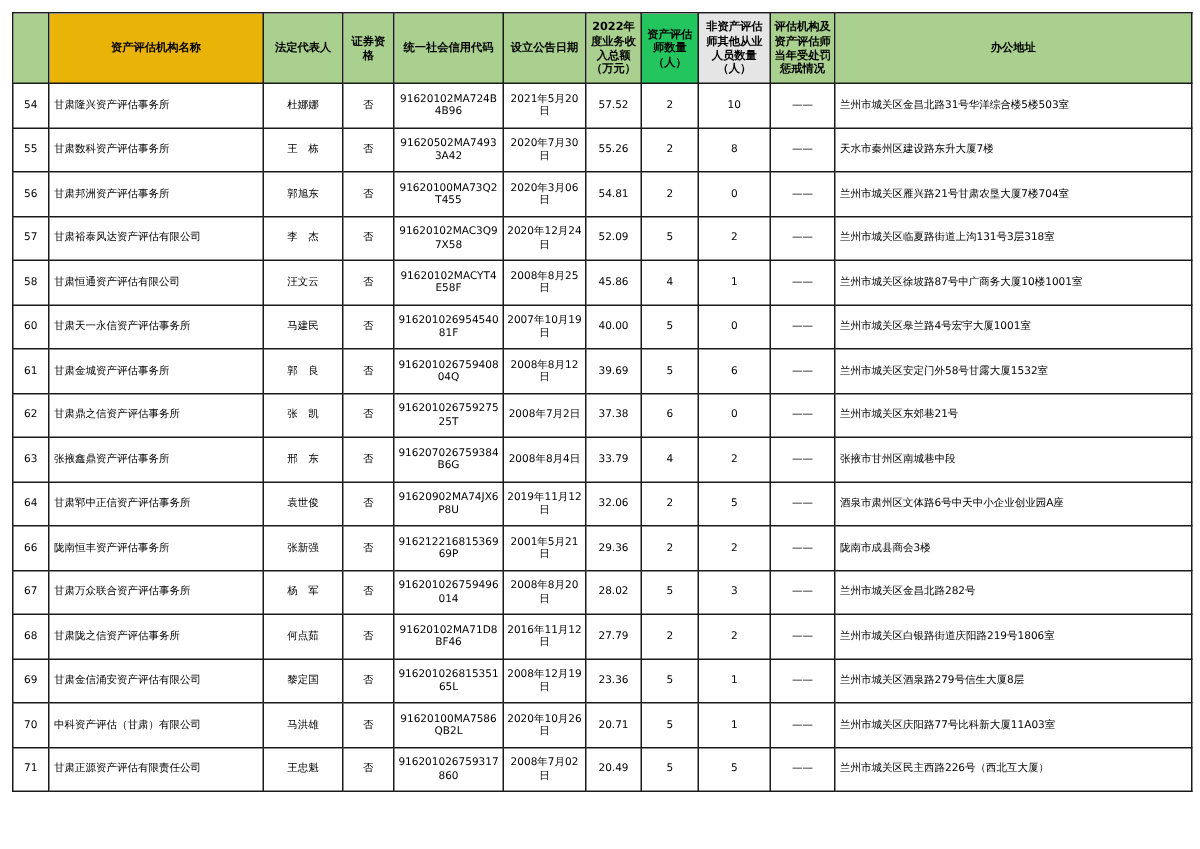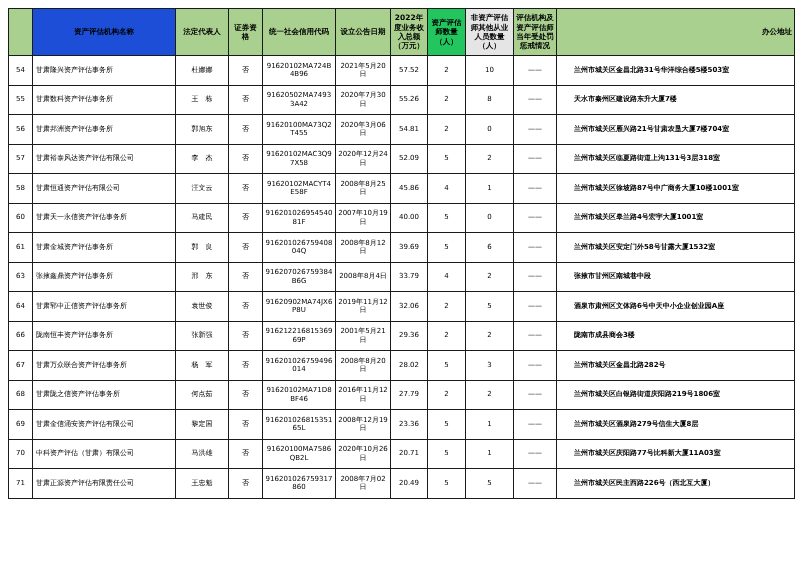--- a/index.html
+++ b/index.html
@@ -21,21 +21,21 @@
     height:44px;
     text-align:center;
   }
   table.appraisal td{
     font-size:7px;
     height:26.5px;
     text-align:center;
     background:#ffffff;
   }
   table.appraisal td:nth-child(2){text-align:left;padding-left:3px;margin-left:20px;}
-  table.appraisal td:nth-child(11){text-align:left;padding-left:17px;font-weight:bold;}
+  table.appraisal td:nth-child(11){text-align:left;padding-left:3px;}
 </style>
 </head>
 <body>
 
 <div class="sheet">
   <table class="appraisal">
     <colgroup>
         <col style="width: 24px;">
         <col style="width: 143px;">
         <col style="width: 53px;">
@@ -44,30 +44,30 @@
         <col style="width: 55px;">
         <col style="width: 37px;">
         <col style="width: 38px;">
         <col style="width: 48px;">
         <col style="width: 43px;">
         <col style="width: 238px;">
       </colgroup>
     <thead>
       <tr>
           <th style="background: rgb(169, 208, 142); padding-left: 28px;">序号</th>
-          <th style="background: #1d4ed8; margin-top: 28px;">资产评估机构名称</th>
+          <th style="background: #eab308; margin-top: 28px;">资产评估机构名称</th>
           <th style="background: rgb(169, 208, 142);">法定代表人</th>
           <th style="background: rgb(169, 208, 142);">证券资格</th>
           <th style="background: rgb(169, 208, 142);">统一社会信用代码</th>
           <th style="background: rgb(169, 208, 142);">设立公告日期</th>
           <th style="background: rgb(169, 208, 142);">2022年度业务收入总额（万元）</th>
           <th style="background: #22c55e;">资产评估师数量（人）</th>
           <th style="background: #e5e5e5;">非资产评估师其他从业人员数量（人）</th>
           <th style="background: rgb(169, 208, 142);">评估机构及资产评估师当年受处罚惩戒情况</th>
-          <th style="background: rgb(169, 208, 142); text-align: right;">办公地址</th>
+          <th style="background: rgb(169, 208, 142);">办公地址</th>
         </tr>
     </thead>
     <tbody>
         <tr>
           <td>54</td>
           <td>甘肃隆兴资产评估事务所</td>
           <td>杜娜娜</td>
           <td>否</td>
           <td>91620102MA724B4B96</td>
           <td>2021年5月20日</td>
@@ -149,20 +149,33 @@
           <td>否</td>
           <td>91620102675940804Q</td>
           <td>2008年8月12日</td>
           <td>39.69</td>
           <td>5</td>
           <td>6</td>
           <td>——</td>
           <td>兰州市城关区安定门外58号甘露大厦1532室</td>
         </tr>
         <tr>
+          <td>62</td>
+          <td>甘肃鼎之信资产评估事务所</td>
+          <td>张　凯</td>
+          <td>否</td>
+          <td>91620102675927525T</td>
+          <td>2008年7月2日</td>
+          <td>37.38</td>
+          <td>6</td>
+          <td>0</td>
+          <td>——</td>
+          <td>兰州市城关区东郊巷21号</td>
+        </tr>
+        <tr>
           <td>63</td>
           <td>张掖鑫鼎资产评估事务所</td>
           <td>邢　东</td>
           <td>否</td>
           <td>916207026759384B6G</td>
           <td>2008年8月4日</td>
           <td>33.79</td>
           <td>4</td>
           <td>2</td>
           <td>——</td>

